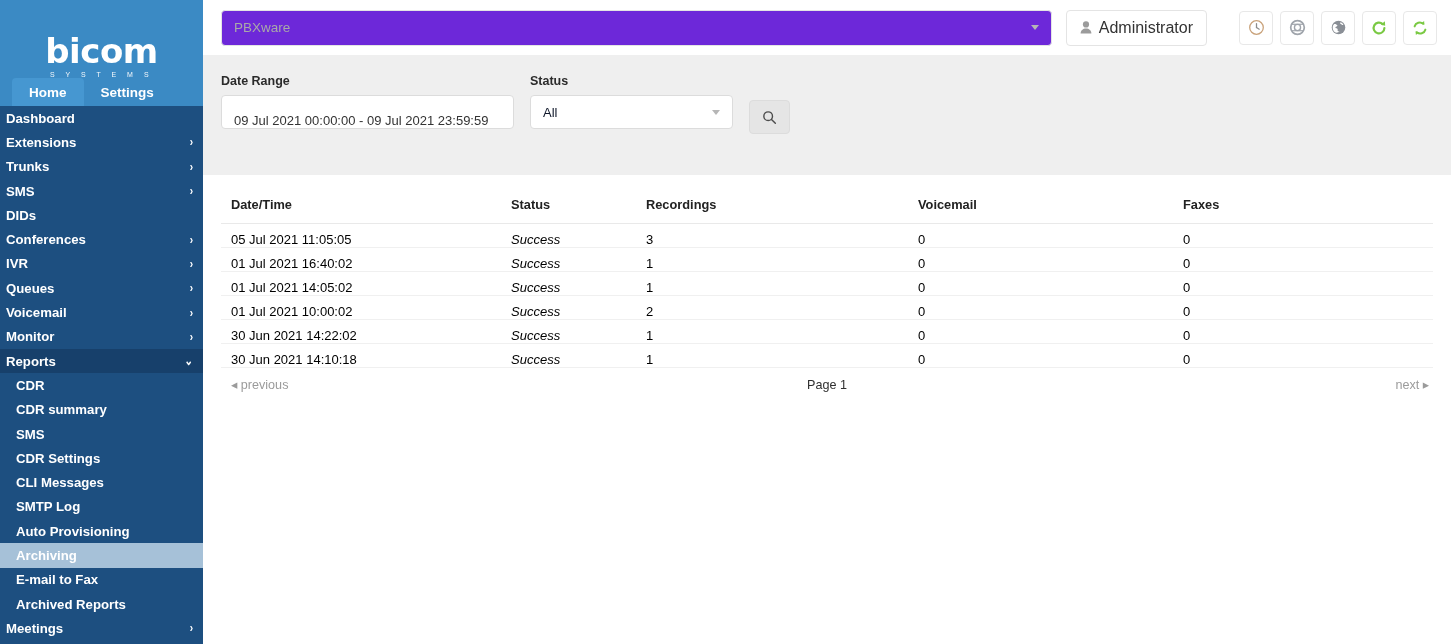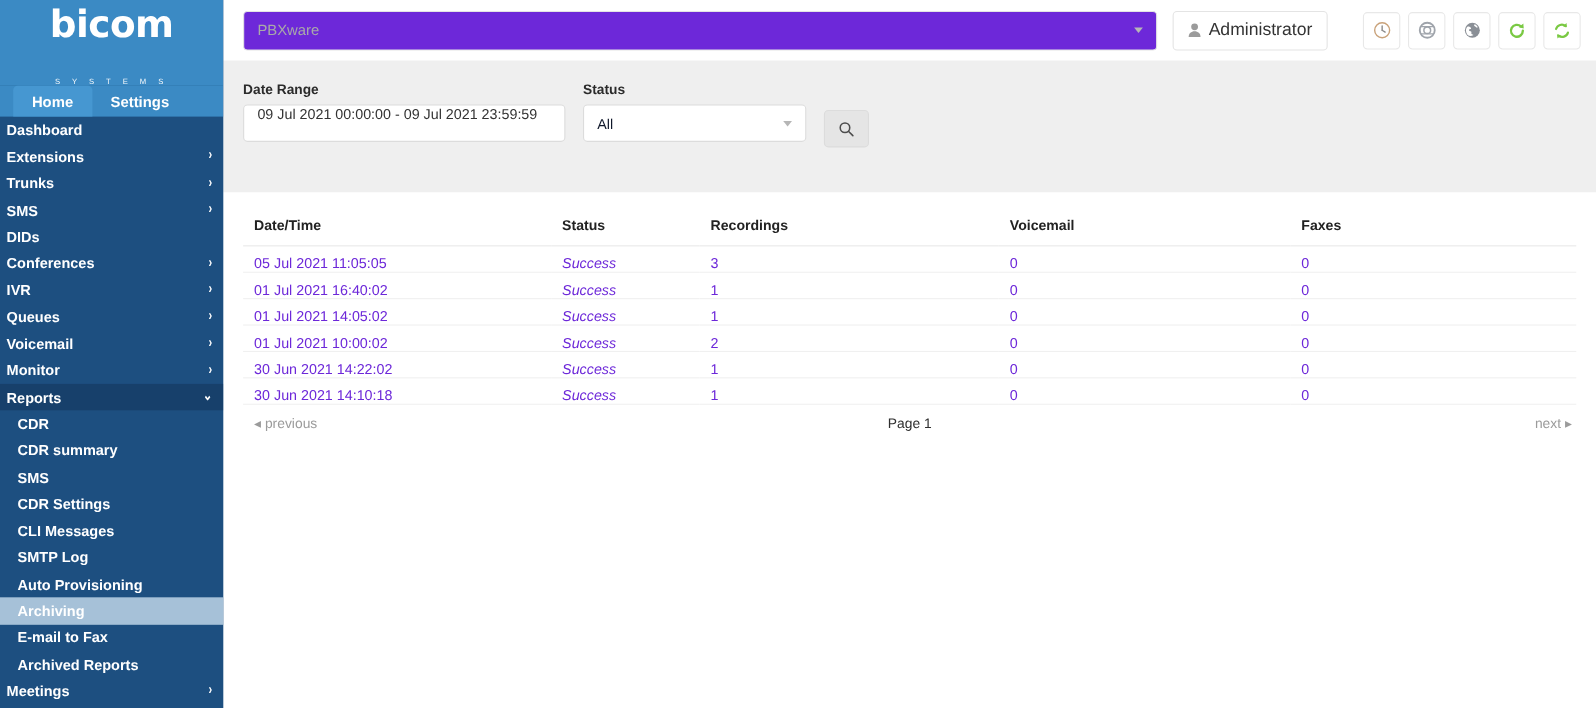--- a/index.html
+++ b/index.html
@@ -14,21 +14,21 @@
   
   .sidebar {
     width: 203px; min-width: 203px; height: 644px;
     background: #1d4f80;
     position: relative;
     overflow: hidden;
   }
   .logo-area {
     height: 78px; background: #3b8ac4;
     display: flex; flex-direction: column;
-    align-items: center; justify-content: space-between;
+    align-items: center; justify-content: flex-end;
     padding-top: 6px;
   }
   .logo-word {
     color: #ffffff; font-size: 34px; font-weight: bold;
     letter-spacing: -0.5px; line-height: 1;
     font-family: "DejaVu Sans", sans-serif;
   }
   .logo-sub {
     color: #ffffff; font-size: 7px; letter-spacing: 4.5px;
     margin-top: 3px; opacity: .95;
@@ -111,21 +111,21 @@
     padding: 19px 0 0 18px; flex-shrink: 0;
     display: flex; align-items: flex-start; gap: 16px;
   }
   .field-label {
     font-size: 12.5px; font-weight: bold; color: #2b2b2b;
     margin-bottom: 7px; display: block;
   }
   .date-input {
     width: 293px; height: 34px;
     border: 1px solid #dcdcdc; border-radius: 4px; background:#fff;
-    display: flex; align-items: flex-start; padding: 0 12px;
+    display: flex; align-items: flex-end; padding: 0 12px;
     font-size: 13px; color: #333; cursor: text;
   }
   .status-select {
     width: 203px; height: 34px;
     border: 1px solid #dcdcdc; border-radius: 4px; background:#fff;
     display: flex; align-items: center; padding: 0 12px;
     font-size: 13px; color: #0f172a; cursor: pointer; position: relative;
   }
   .search-btn {
     width: 41px; height: 34px; margin-top: 26px;
@@ -137,21 +137,21 @@
 
   
   .content { flex: 1; background:#fff; padding: 22px 18px 0 18px; }
   table.grid { width: 100%; border-collapse: collapse; table-layout: fixed; }
   table.grid th {
     text-align: left; font-size: 12.8px; font-weight: bold;
     color: #222; padding: 0 0 11px 10px;
     border-bottom: 1px solid #e9e9e9;
   }
   table.grid td {
-    font-size: 13px; color: #6d28d9;
+    font-size: 13px; color: #000000;
     padding: 8px 0 0 10px;
     border-bottom: 1px solid #f0f0f0;
   }
   td.status-ok { color: #2aa11f; font-style: italic; }
   .col1 { width: 280px; } .col2 { width: 135px; }
   .col3 { width: 272px; } .col4 { width: 265px; }
 
   .pager {
     display: flex; align-items: center;
     padding: 9px 0 0 0; font-size: 12.6px; color: #9b9b9b;

